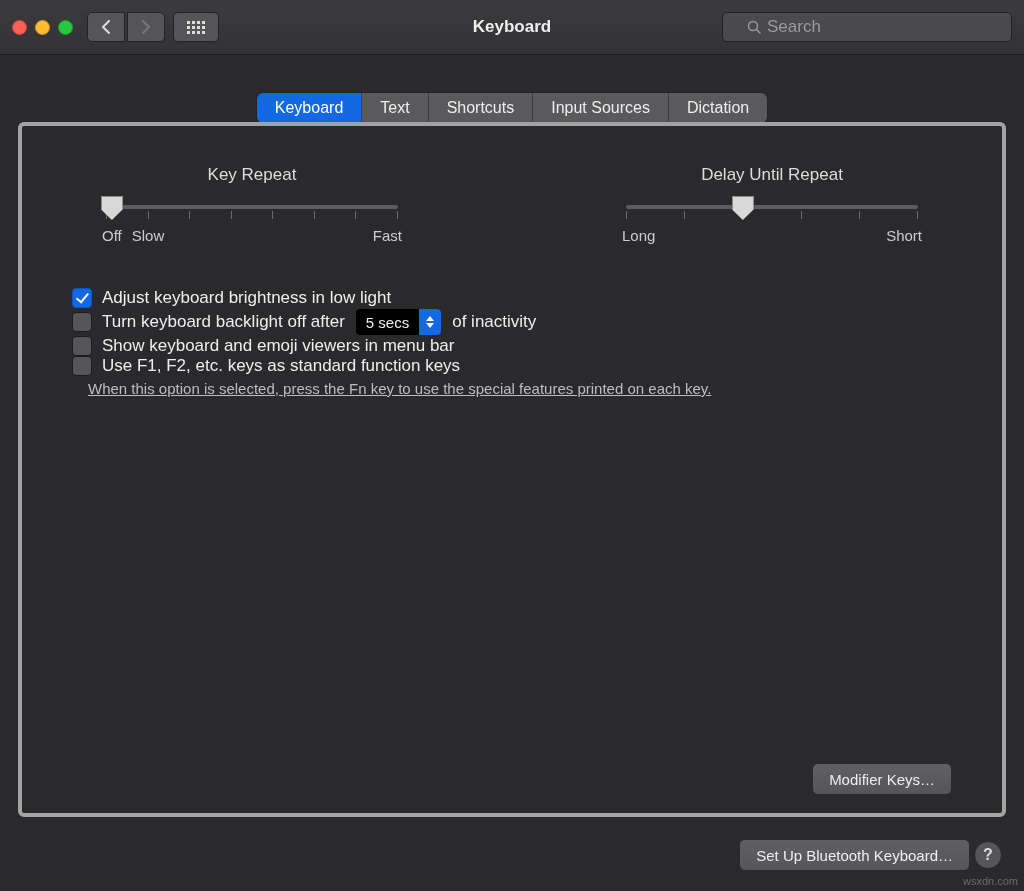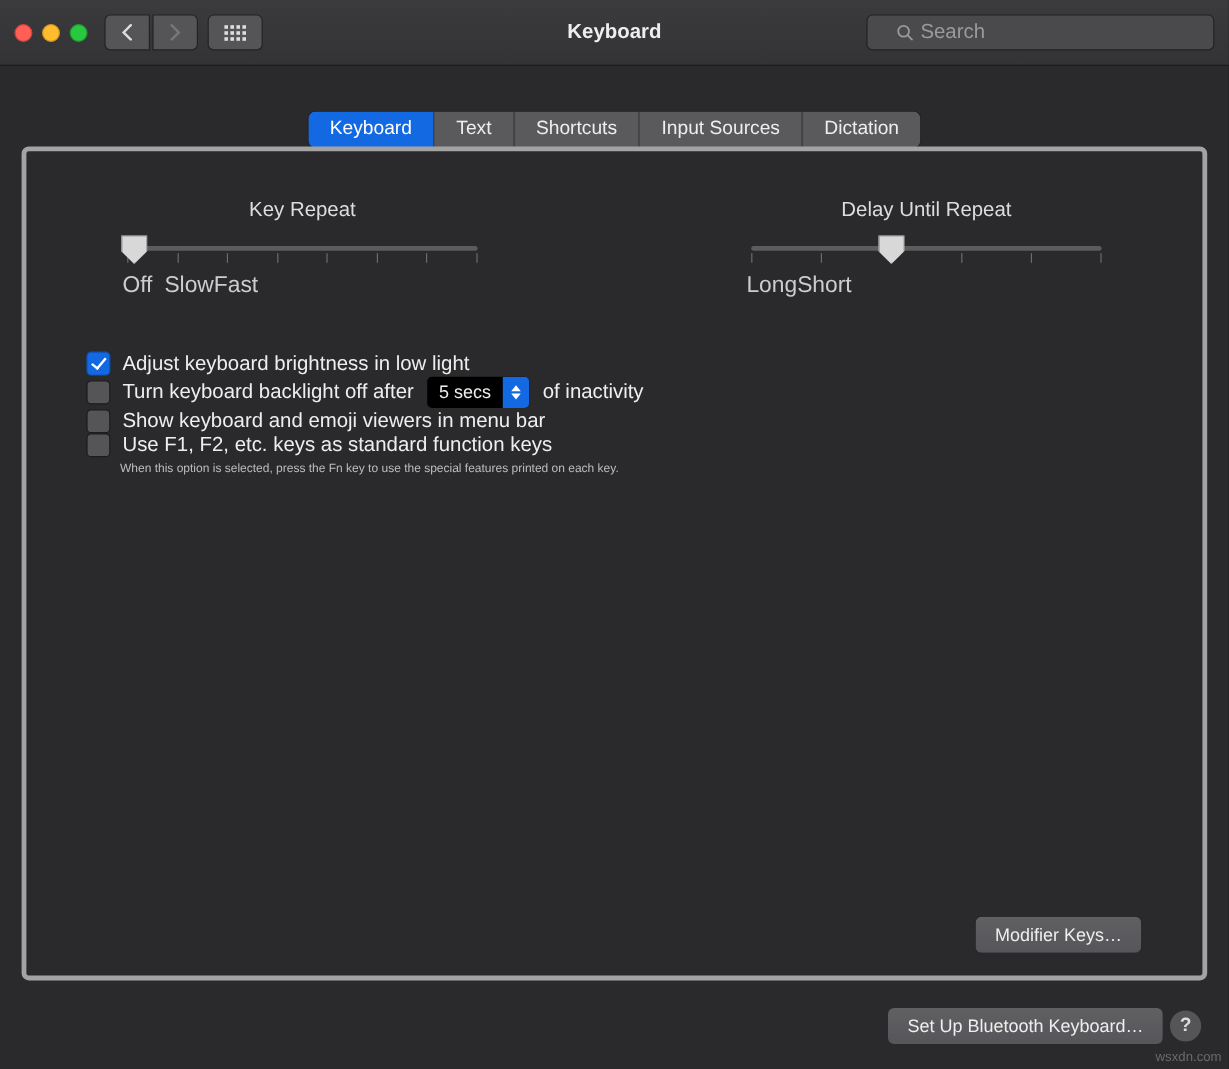--- a/index.html
+++ b/index.html
@@ -29,32 +29,32 @@
   .tab:first-child{border-left:none;}
   .tab.active{background:#1269e2;color:#fff;}
   .panel{border:4px solid #a3a3a3;border-radius:6px;margin-top:-1px;flex:1;padding:39px 50px 18px 50px;position:relative;display:flex;flex-direction:column;}
   .sliders{display:flex;justify-content:space-between;margin:0 30px 44px 30px;}
   .slider-block{width:300px;}
   .slider-title{text-align:center;font-size:17px;color:#ddd;margin-bottom:20px;}
   .track{position:relative;height:4px;background:#5c5c5e;border-radius:2px;margin:0 4px;}
   .ticks{position:absolute;top:6px;left:0;right:0;display:flex;justify-content:space-between;}
   .ticks span{width:1px;height:8px;background:#6c6c6e;}
   .thumb{position:absolute;top:-9px;width:20px;height:22px;background:#d8d8d8;border:0.5px solid #8a8a8c;transform:translateX(-50%);clip-path:polygon(0 0,100% 0,100% 55%,50% 100%,0 55%);}
-  .slabels{display:flex;margin-top:18px;font-size:19px;color:#ccc;}
+  .slabels{display:flex;justify-content:space-between;margin-top:18px;font-size:15px;color:#ccc;}
   .checks{display:flex;flex-direction:column;margin-left:0;}
   .checkrow{display:flex;align-items:center;gap:10px;font-size:17px;color:#eee;}
   .cbox{width:18px;height:18px;border-radius:4px;border:0.5px solid #1c1c1d;background:#555558;display:flex;align-items:center;justify-content:center;flex:none;}
   .cbox.checked{background:#1269e2;border-color:#0c54bb;}
   .cbox.checked::after{content:"";width:5px;height:10px;border:solid #fff;border-width:0 2px 2px 0;transform:rotate(40deg) translate(-1px,-1px);}
   .inline-select{display:flex;align-items:center;gap:10px;}
   .select{height:26px;background:#000000;border:0.5px solid #2a2a2b;border-radius:5px;display:flex;align-items:center;padding:0 0 0 10px;font-size:15px;color:#eee;overflow:hidden;}
   .select .arrows{margin-left:10px;width:22px;height:26px;background:#1269e2;display:flex;flex-direction:column;align-items:center;justify-content:center;gap:2px;}
   .select .arrows::before{content:"";border-left:4px solid transparent;border-right:4px solid transparent;border-bottom:5px solid #fff;}
   .select .arrows::after{content:"";border-left:4px solid transparent;border-right:4px solid transparent;border-top:5px solid #fff;}
-  .subnote{font-size:10px;color:#bdbdbf;margin-left:28px;margin-top:4px;}
+  .subnote{font-size:15px;color:#bdbdbf;margin-left:16px;margin-top:4px;text-decoration:underline;}
   .panel-footer{margin-top:auto;display:flex;justify-content:flex-end;align-items:center;}
   .btn{height:30px;padding:0 16px;background:linear-gradient(#606063,#56565a);border:0.5px solid #2a2a2b;border-radius:6px;color:#eee;font-size:15px;display:flex;align-items:center;cursor:default;}
   .bottom{margin-top:22px;display:flex;justify-content:flex-end;align-items:center;gap:4px;padding-right:4px;}
   .help{width:26px;height:26px;border-radius:50%;background:#555558;border:0.5px solid #2a2a2b;display:flex;align-items:center;justify-content:center;color:#ddd;font-size:16px;font-weight:600;}
   .water{position:absolute;bottom:4px;right:6px;font-size:11px;color:#6a6a6c;}
 </style>
 </head>
 <body>
 
 <div class="window">

